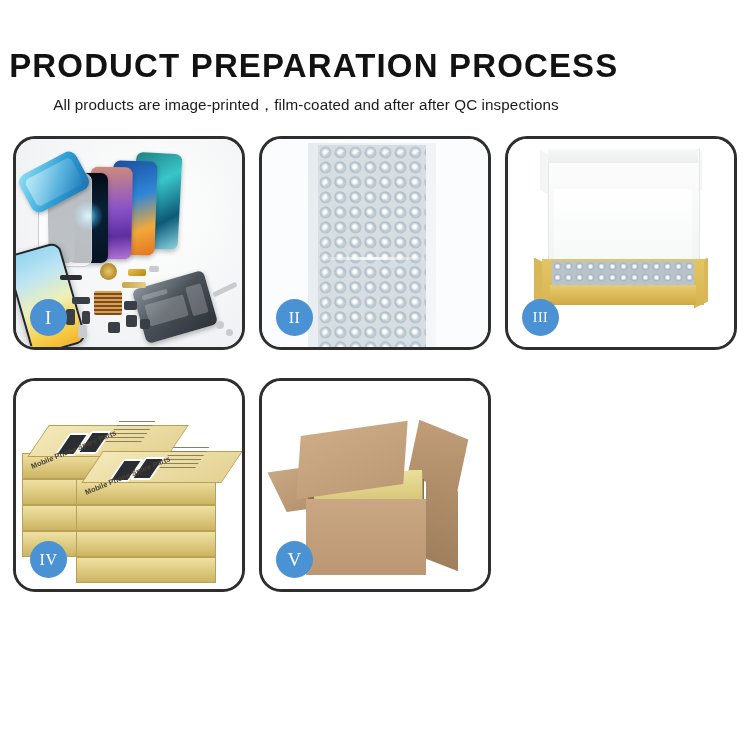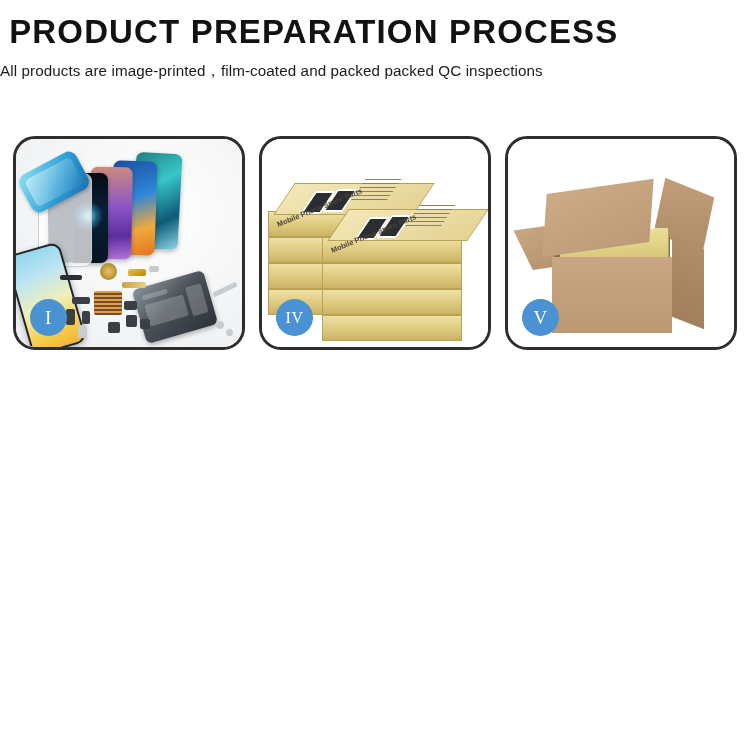--- a/index.html
+++ b/index.html
@@ -1,21 +1,21 @@
 <!DOCTYPE html>
 <html><head>
 <meta charset="utf-8">
 <style>
   html,body{margin:0;padding:0;}
   body{
     width:750px;height:750px;background:#ffffff;
     font-family:"Liberation Sans","DejaVu Sans",sans-serif;
     overflow:hidden;position:relative;
   }
-  .header{width:612px;text-align:left;padding-top:14px;}
+  .header{width:612px;text-align:center;padding-top:48px;}
   .title{
     font-size:34px;font-weight:700;letter-spacing:1.2px;color:#121212;
     line-height:1.0;transform:scaleX(0.97);transform-origin:center;
     white-space:nowrap;font-family:"Liberation Sans","DejaVu Sans",sans-serif;
   }
   .subtitle{
     font-size:15.2px;font-weight:400;color:#1b1b1b;margin-top:13px;
     letter-spacing:0.1px;white-space:nowrap;
   }
   .grid{
@@ -166,21 +166,21 @@
      background:linear-gradient(180deg,#b2906c,#a17f5c);transform:skewY(-17deg);}
   .tape{position:absolute;background:rgba(226,205,170,.75);}
   .tapeTop{left:44px;top:46px;width:116px;height:11px;transform:skewY(-17deg) skewX(-22deg);}
   .tflap{position:absolute;background:rgba(120,95,68,.35);border-radius:1px;}
 </style>
 </head>
 <body>
 
 <div class="header">
   <div class="title">PRODUCT PREPARATION PROCESS</div>
-  <div class="subtitle">All products are image-printed，film-coated and packed packed QC inspections</div>
+  <div class="subtitle">All products are image-printed，film-coated and after after QC inspections</div>
 </div>
 
 <div class="grid">
 
   <div class="panel">
     <div class="stage">
       <div class="p1bg"></div>
       <div class="ph a"></div>
         <div class="ph b"></div>
         <div class="ph c"></div>
@@ -208,21 +208,47 @@
       <div class="prt lt" style="left:62px;top:186px;width:9px;height:13px;"></div>
       <div class="prt" style="left:92px;top:183px;width:12px;height:11px;"></div>
       <div class="prt" style="left:124px;top:180px;width:10px;height:10px;"></div>
       <div class="prt lt" style="left:196px;top:148px;width:26px;height:5px;transform:rotate(-26deg);"></div>
       <div class="prt lt" style="left:200px;top:182px;width:8px;height:8px;border-radius:50%;"></div>
       <div class="prt lt" style="left:210px;top:190px;width:7px;height:7px;border-radius:50%;"></div>
     </div>
     <div class="badge">I</div>
   </div>
 
-
+  <div class="panel">
+    <div class="stage">
+      <div class="p2bg"></div>
+      <div class="wrapbag"></div>
+      <div class="bubbles"></div>
+      <div class="bubbles2"></div>
+      <div class="seam"></div>
+    </div>
+    <div class="badge sm">II</div>
+  </div>
+
+  <div class="panel">
+    <div class="stage">
+      <div class="p3bg"></div>
+      <div class="lidl"></div>
+        <div class="lidr"></div>
+      <div class="lid"></div>
+      <div class="lidlip"></div>
+      <div class="lidpanel"></div>
+      <div class="trayL"></div>
+        <div class="trayR"></div>
+      <div class="tray"></div>
+      <div class="traywrap"></div>
+      <div class="trayface"></div>
+    </div>
+    <div class="badge xs">III</div>
+  </div>
 
   <div class="panel">
     <div class="stage">
       <div class="p4bg"></div>
 
       <div class="sbox stk" style="left:6px;top:150px;"></div>
       <div class="sbox stk" style="left:6px;top:124px;"></div>
       <div class="sbox stk" style="left:6px;top:98px;"></div>
       <div class="sbox stk" style="left:6px;top:72px;"></div>
       <div class="sbtop stk" style="left:22px;top:44px;"></div>

